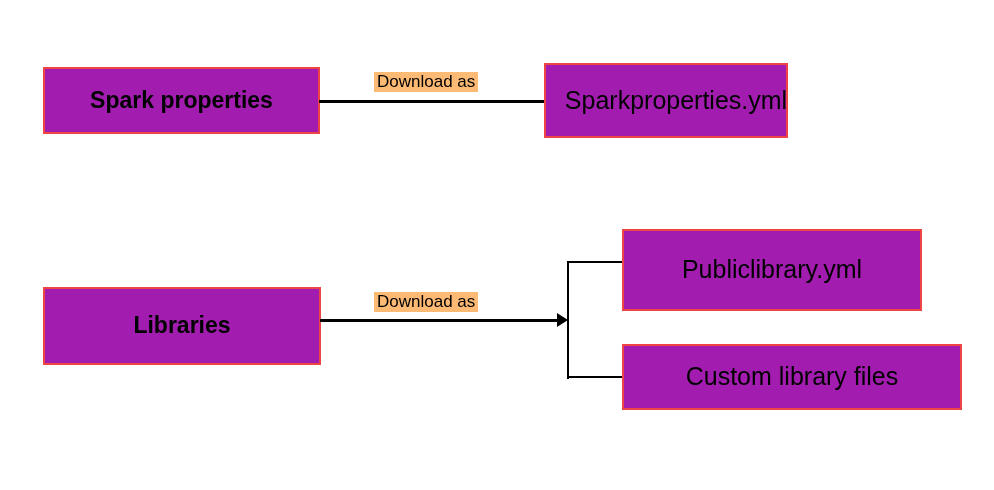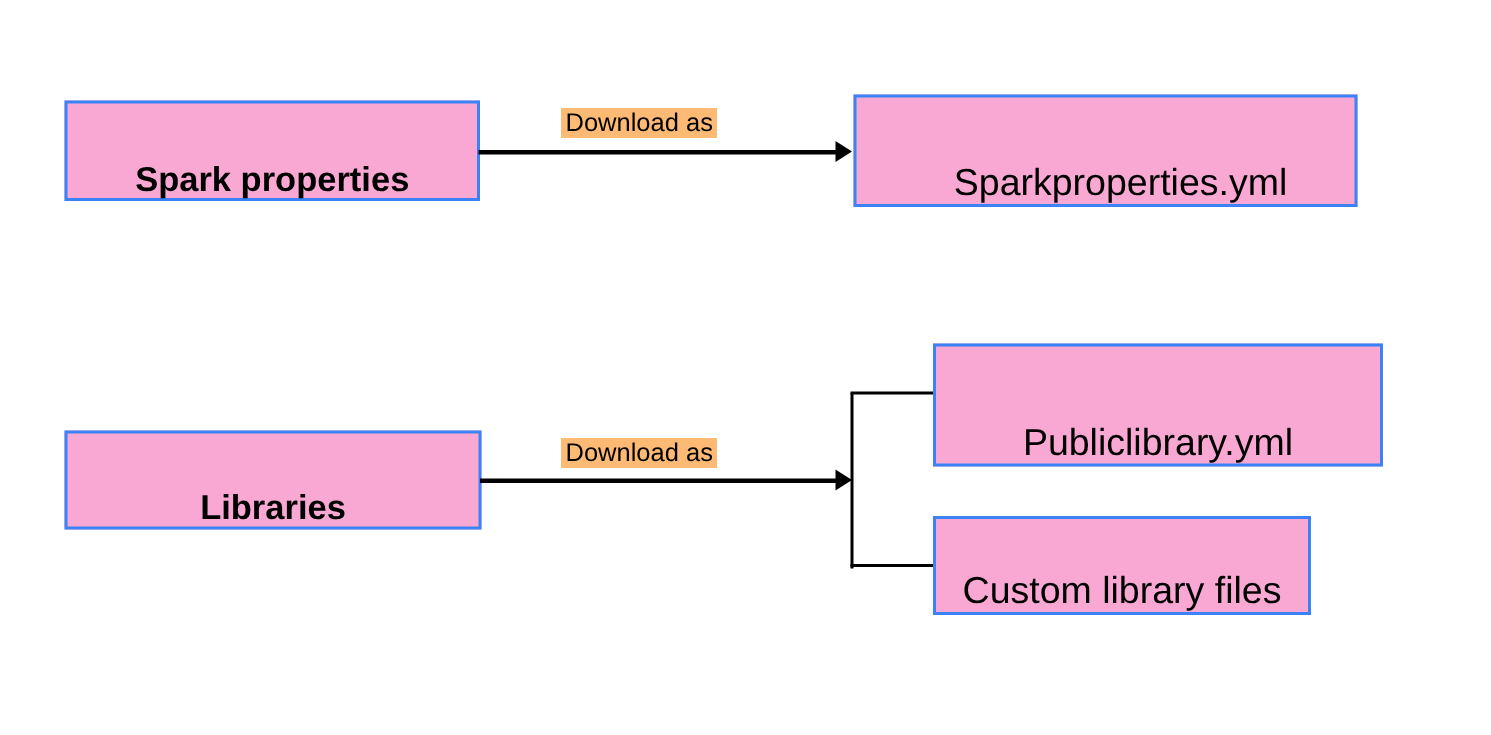--- a/index.html
+++ b/index.html
@@ -13,43 +13,43 @@
     height: 490px;
     background: #ffffff;
     overflow: hidden;
     font-family: "Liberation Sans", sans-serif;
   }
 
   
   .node {
     position: absolute;
     box-sizing: border-box;
-    border: 2px solid #3b82f6;
-    background: #f9a8d4;
+    border: 2px solid #ef4444;
+    background: #a21caf;
     display: flex;
-    align-items: flex-end;
+    align-items: center;
     justify-content: center;
     color: #000000;
     line-height: 1.1;
     white-space: nowrap;
   }
   .node.source {
     font-weight: bold;
     font-size: 23px;
   }
   .node.target {
     font-weight: normal;
     font-size: 25px;
   }
 
   #node-spark-properties { left: 43px;  top: 67px;  width: 277px; height: 67px; }
-  #node-spark-yml        { left: 569px; top: 63px;  width: 336px; height: 75px; padding-left: 20px; }
-  #node-libraries        { left: 43px;  top: 287px; width: 278px; height: 66px; }
+  #node-spark-yml        { left: 544px; top: 63px;  width: 244px; height: 75px; padding-left: 20px; }
+  #node-libraries        { left: 43px;  top: 287px; width: 278px; height: 78px; }
   #node-public-library   { left: 622px; top: 229px; width: 300px; height: 82px; }
-  #node-custom-library   { left: 622px; top: 344px; width: 252px; height: 66px; }
+  #node-custom-library   { left: 622px; top: 344px; width: 340px; height: 66px; }
 
   
   .conn-line {
     position: absolute;
     background: #000000;
   }
   .conn-h { height: 3px; }
   .conn-h-thin { height: 2px; }
   .conn-v-thin { width: 2px; }
 

